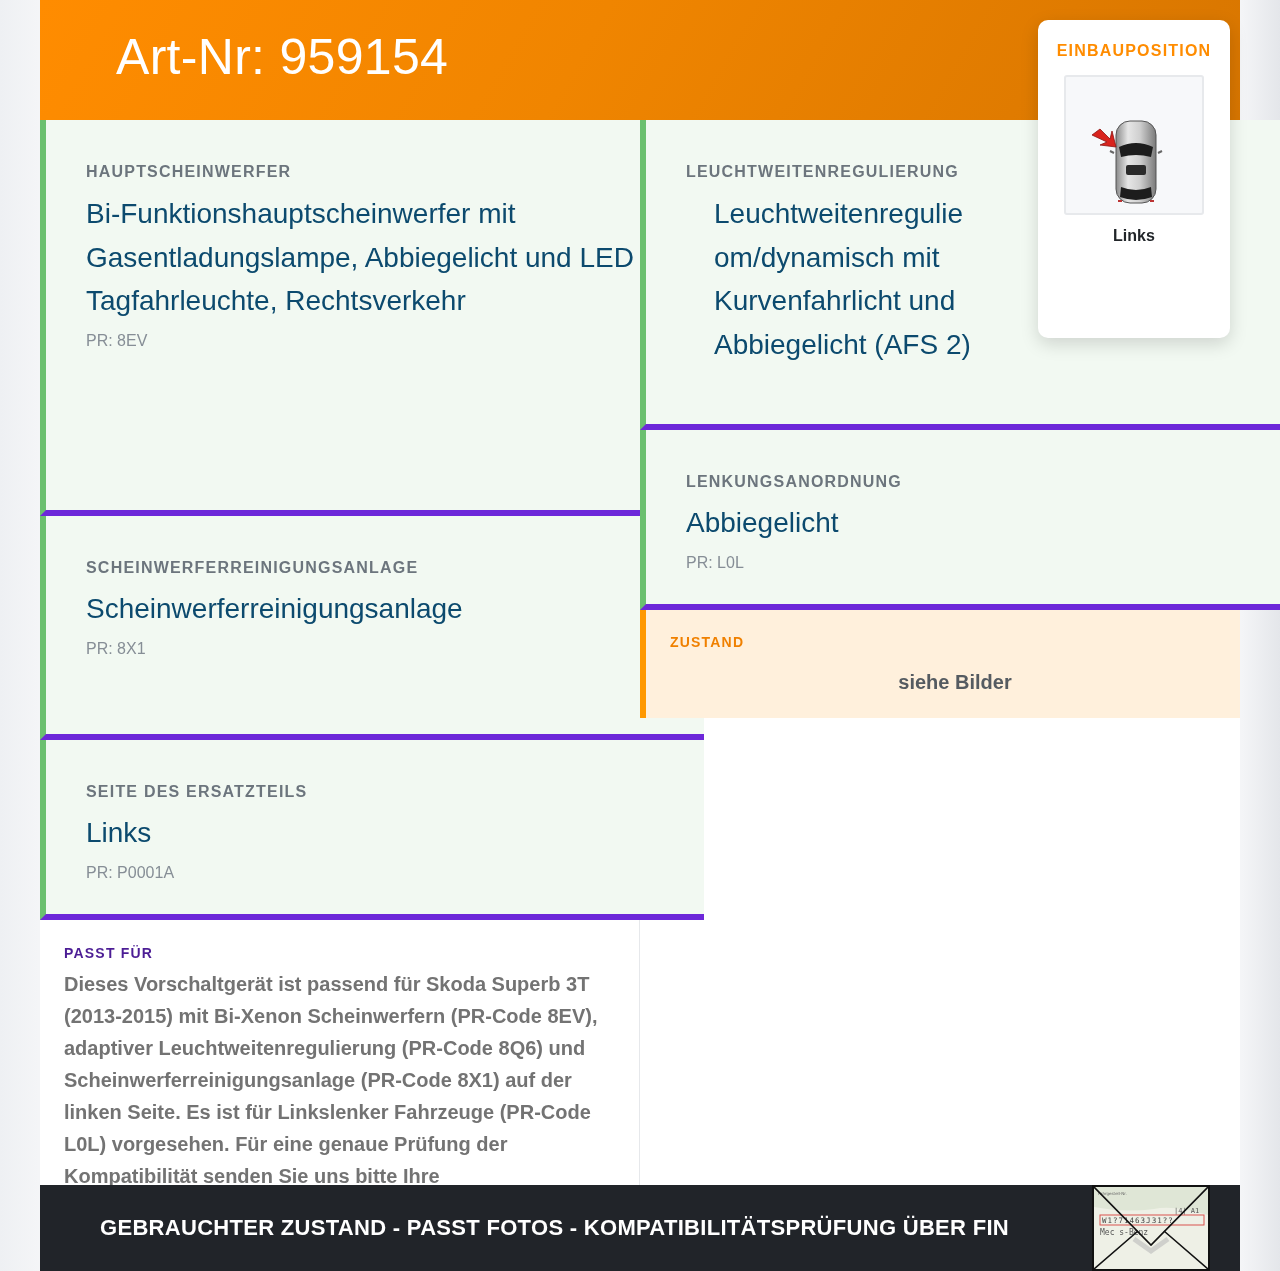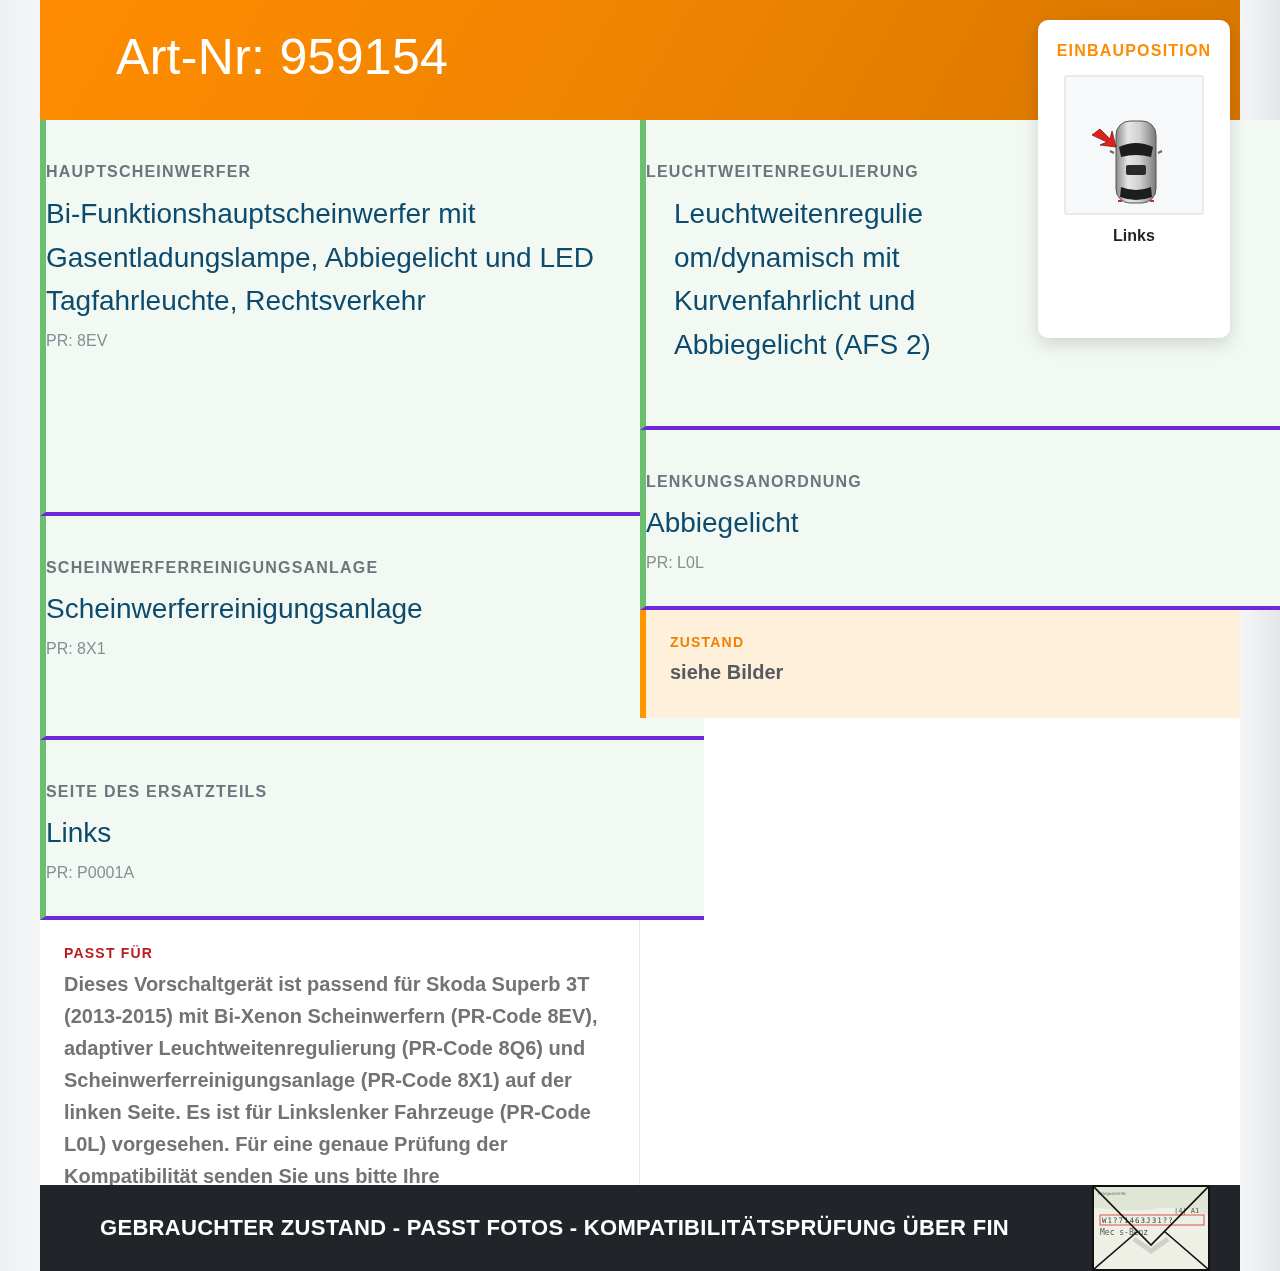--- a/index.html
+++ b/index.html
@@ -27,21 +27,22 @@
   .grid {
     position: absolute; left: 0; top: 120px; width: 1200px; height: 1065px;
   }
   .col-left { position: absolute; left: 0; top: 0; width: 600px; height: 1065px; border-right: 1px solid #e6e8eb; }
   .col-right { position: absolute; left: 600px; top: 0; width: 600px; height: 1065px; }
 
   .spec {
     position: absolute; left: 0; width: 664px;
     background: #f2f9f2;
     border-left: 6px solid #6bc06f;
-    border-bottom: 4px solid #6d28d9;
+    border-bottom: 6px solid #6d28d9;
+    padding-left: 40px;
   }
   .spec-label {
     font-size: 16px; font-weight: 700; color: #6c757d;
     letter-spacing: 1.2px; text-transform: uppercase; line-height: 20px;
   }
   .spec-value {
     font-size: 28px; font-weight: 400; color: #0c4a6e;
     line-height: 43.5px; margin-top: 12px; padding-right: 30px;
     word-break: break-all;
   }
@@ -51,28 +52,28 @@
 
   .condition {
     position: absolute; left: 0; top: 490px; width: 600px; height: 108px;
     background: #fff0dc; border-left: 6px solid #ff9800;
     padding-left: 24px; padding-top: 23px;
   }
   .condition-label {
     font-size: 14px; font-weight: 700; color: #f08000; letter-spacing: 1.2px; line-height: 18px;
   }
   .condition-value {
-    font-size: 20px; font-weight: 700; color: #555b61; margin-top: 9px; line-height: 24px;
+    font-size: 20px; font-weight: 700; color: #555b61; margin-top: 19px; line-height: 24px; text-align: center;
   }
 
   .fits {
     position: absolute; left: 0; top: 800px; width: 599px; padding: 24px 20px 0 24px;
   }
   .fits-label {
-    font-size: 14px; font-weight: 700; color: #b91c1c; letter-spacing: 1.2px; line-height: 18px;
+    font-size: 14px; font-weight: 700; color: #4c1d95; letter-spacing: 1.2px; line-height: 18px;
   }
   .fits-text {
     font-size: 20px; font-weight: 700; color: #737373; line-height: 32px; margin-top: 6px;
   }
 
   .footer {
     position: absolute; left: 0; top: 1185px; width: 1200px; height: 86px;
     background: #212429;
   }
   .footer-text {

